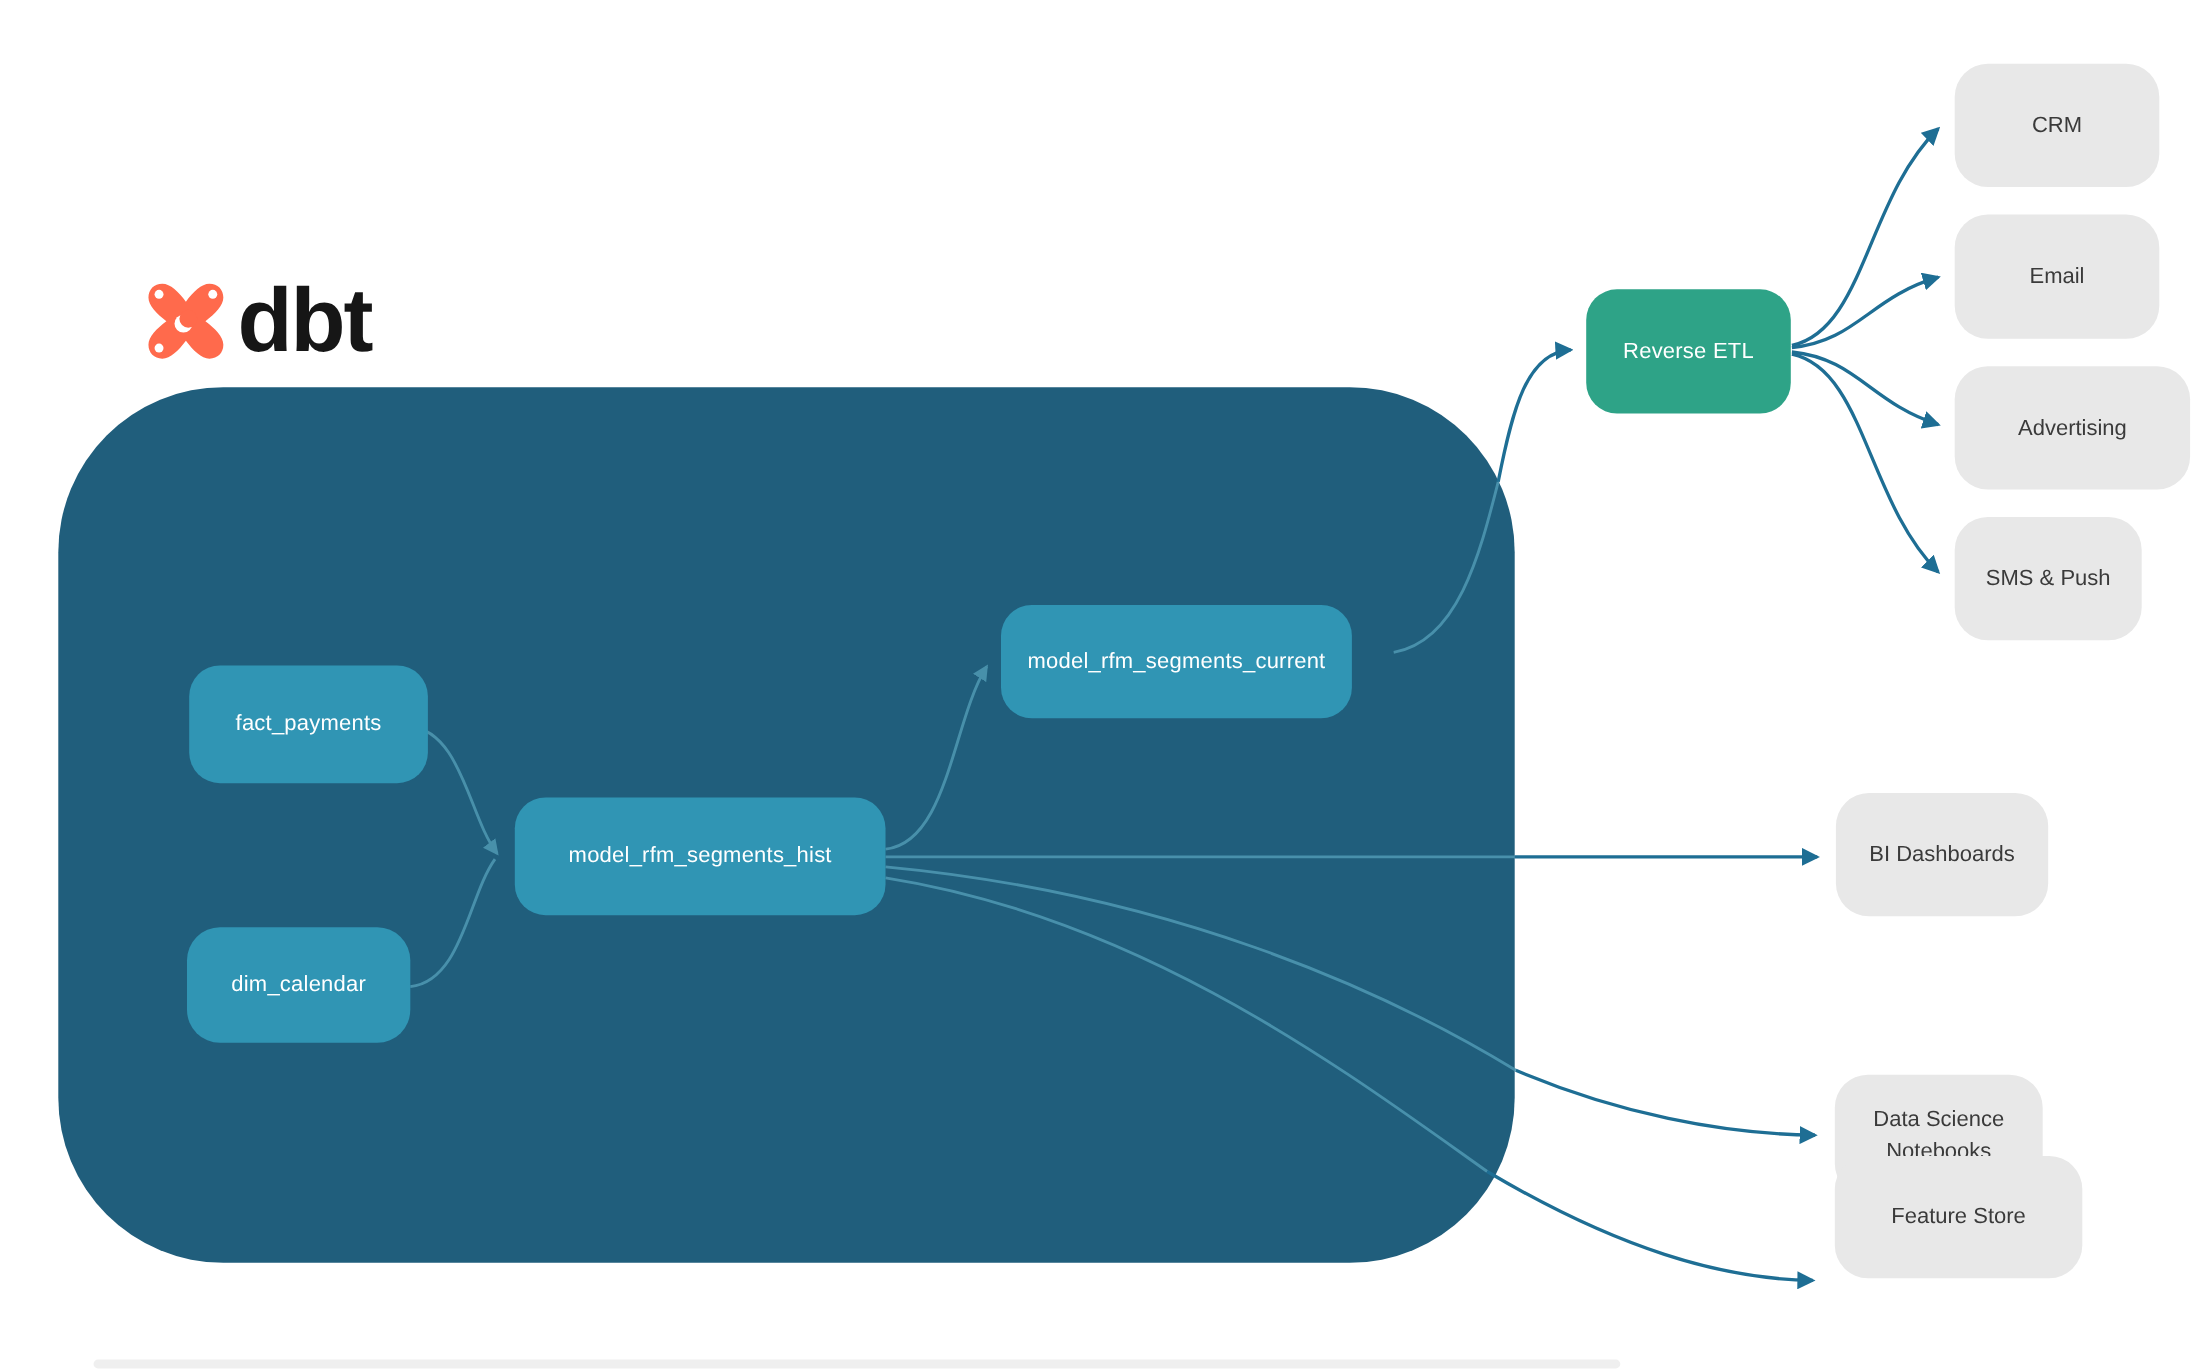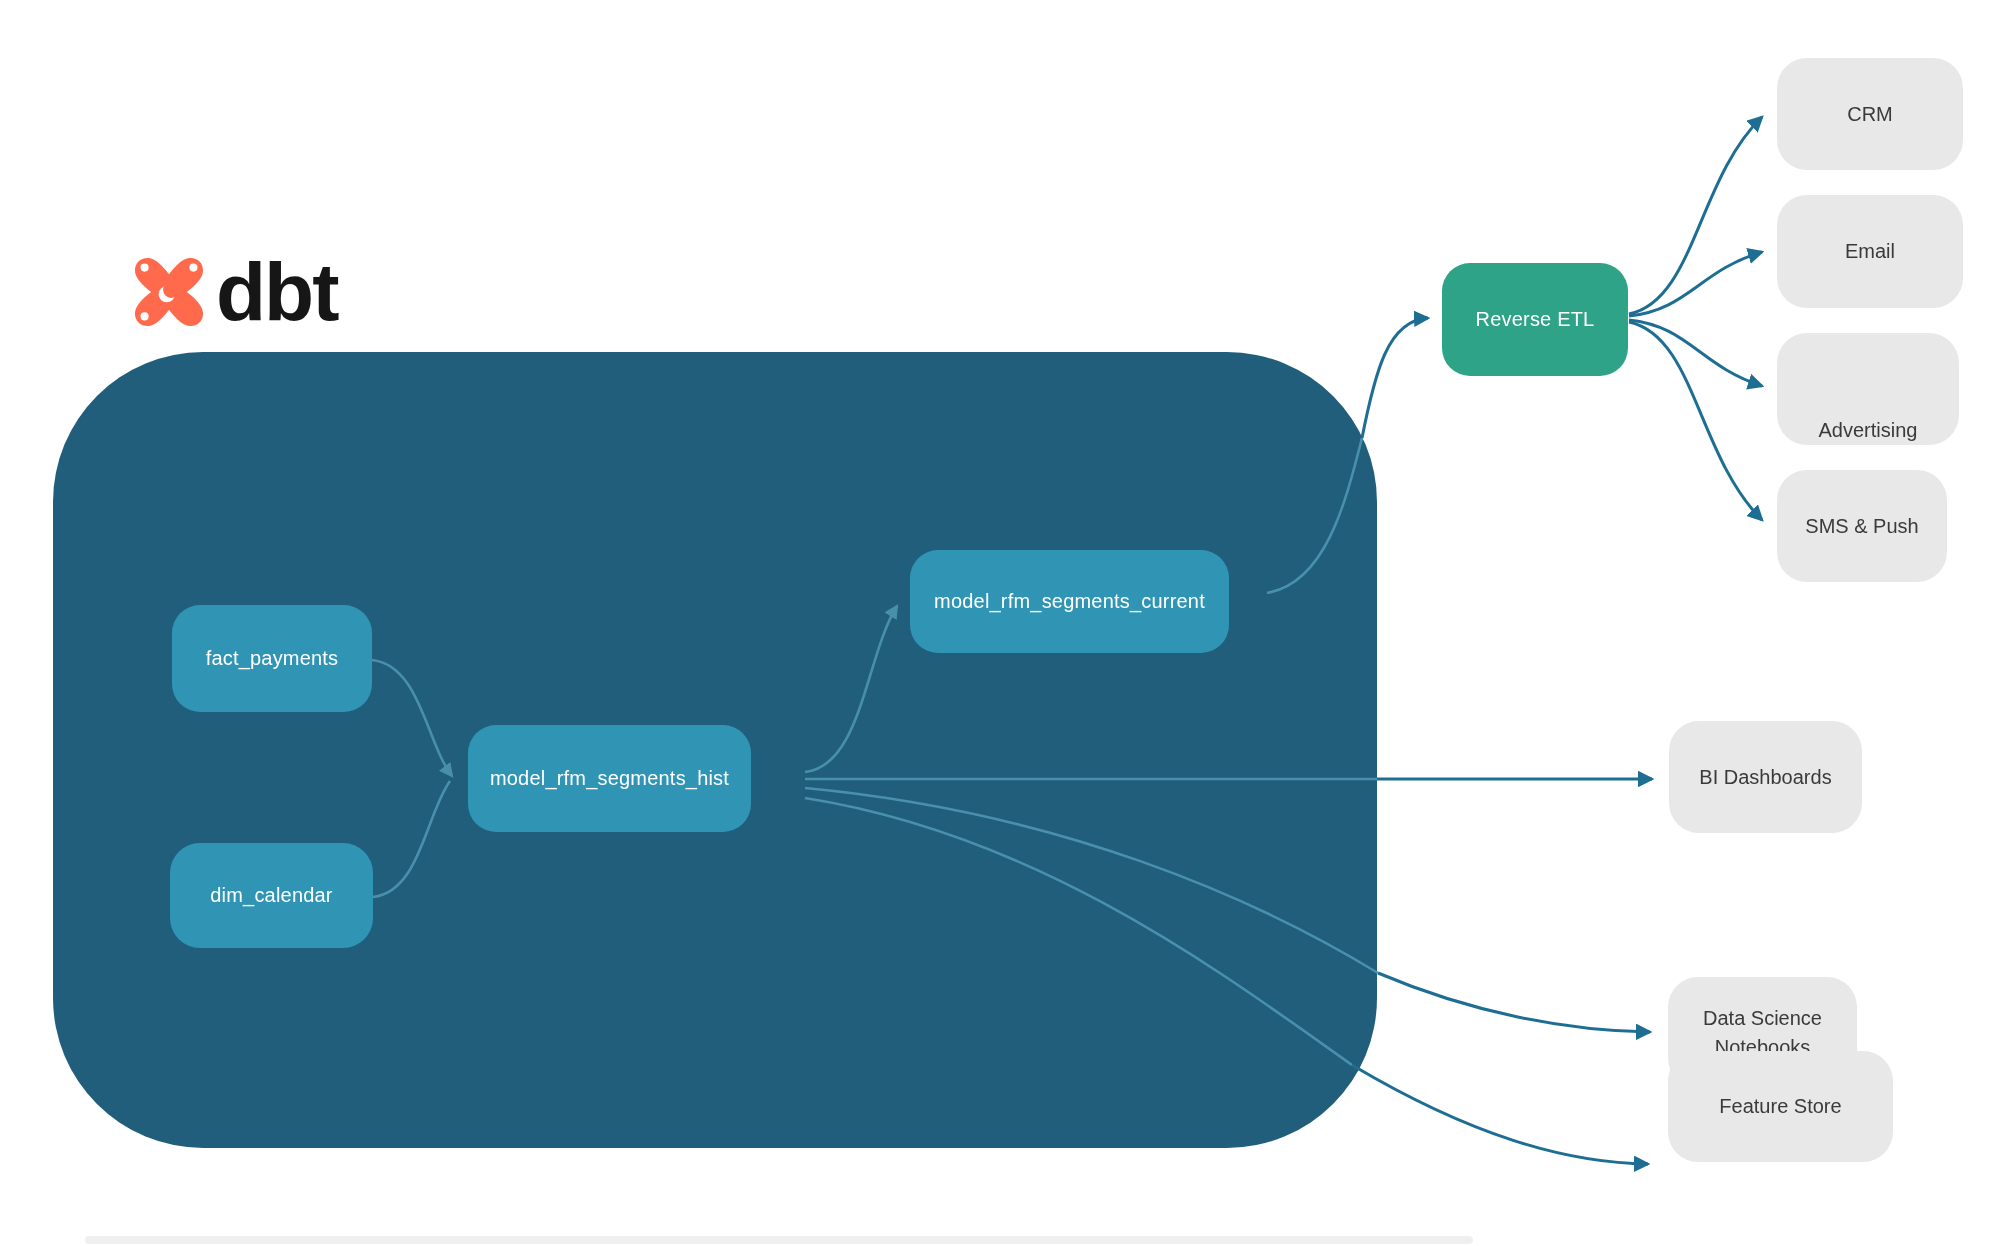--- a/index.html
+++ b/index.html
@@ -90,49 +90,49 @@
     <path class="edge-dark" d="M 1362 438 C 1375 372, 1388 320, 1428 318" marker-end="url(#ah-dark)"></path>
     <path class="edge-dark" d="M 1377 779 L 1652 779" marker-end="url(#ah-dark)"></path>
     <path class="edge-dark" d="M 1378 973 C 1470 1012, 1565 1031, 1650 1032" marker-end="url(#ah-dark)"></path>
     <path class="edge-dark" d="M 1352 1065 C 1470 1135, 1565 1163, 1648 1164" marker-end="url(#ah-dark)"></path>
     <path class="edge-dark" d="M 1629 314 C 1695 300, 1697 180, 1762 117" marker-end="url(#ah-dark)"></path>
     <path class="edge-dark" d="M 1629 316 C 1688 310, 1700 270, 1762 252" marker-end="url(#ah-dark)"></path>
     <path class="edge-dark" d="M 1629 320 C 1688 326, 1700 366, 1762 386" marker-end="url(#ah-dark)"></path>
     <path class="edge-dark" d="M 1629 322 C 1695 336, 1697 455, 1762 520" marker-end="url(#ah-dark)"></path>
   </svg>
 
-  <div class="node" style="left:172px;top:605px;width:200px;height:107px;">
+  <div class="node" style="left:172px;top:605px;width:217px;height:107px;">
     <span>fact_payments</span>
   </div>
 
   <div class="node" style="left:170px;top:843px;width:203px;height:105px;border-radius:30px;">
     <span>dim_calendar</span>
   </div>
 
-  <div class="node" style="left:468px;top:725px;width:283px;height:107px;align-items:center;">
+  <div class="node" style="left:468px;top:725px;width:337px;height:107px;align-items:center;">
     <span>model_rfm_segments_hist</span>
   </div>
 
   <div class="node" style="left:910px;top:550px;width:319px;height:103px;">
     <span>model_rfm_segments_current</span>
   </div>
 
   <div class="node green" style="left:1442px;top:263px;width:186px;height:113px;">
     <span>Reverse ETL</span>
   </div>
 
   <div class="dest" style="left:1777px;top:58px;width:186px;height:112px;">
     <span>CRM</span>
   </div>
 
   <div class="dest" style="left:1777px;top:195px;width:186px;height:113px;">
     <span>Email</span>
   </div>
 
-  <div class="dest" style="left:1777px;top:333px;width:182px;height:112px;align-items:flex-end;">
+  <div class="dest" style="left:1777px;top:333px;width:214px;height:112px;">
     <span>Advertising</span>
   </div>
 
   <div class="dest" style="left:1777px;top:470px;width:170px;height:112px;">
     <span>SMS &amp; Push</span>
   </div>
 
   <div class="dest" style="left:1669px;top:721px;width:193px;height:112px;">
     <span>BI Dashboards</span>
   </div>

